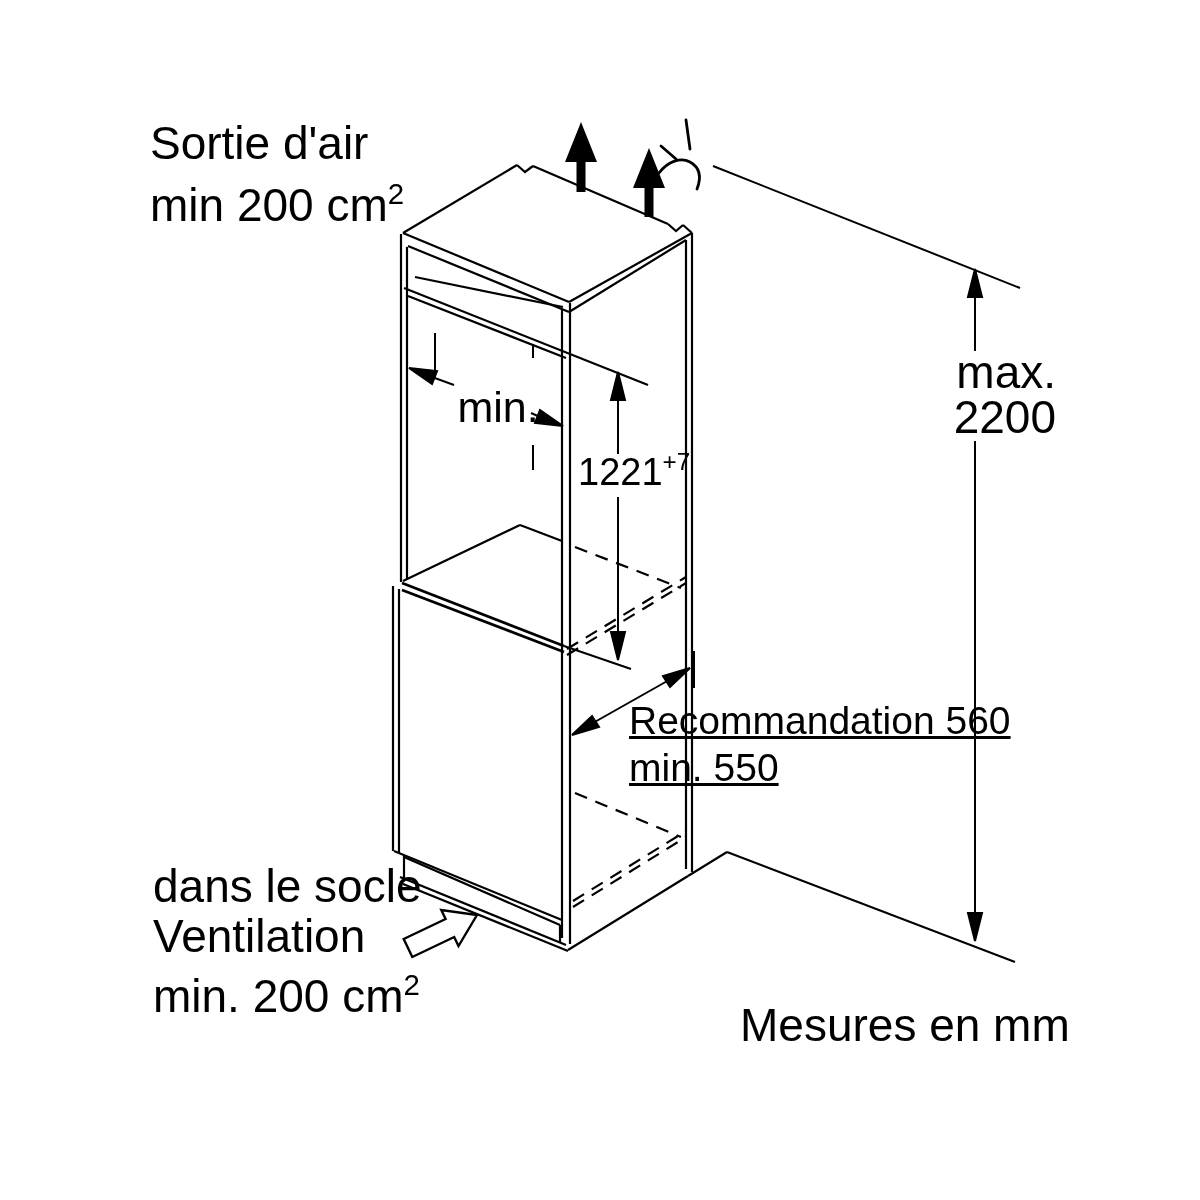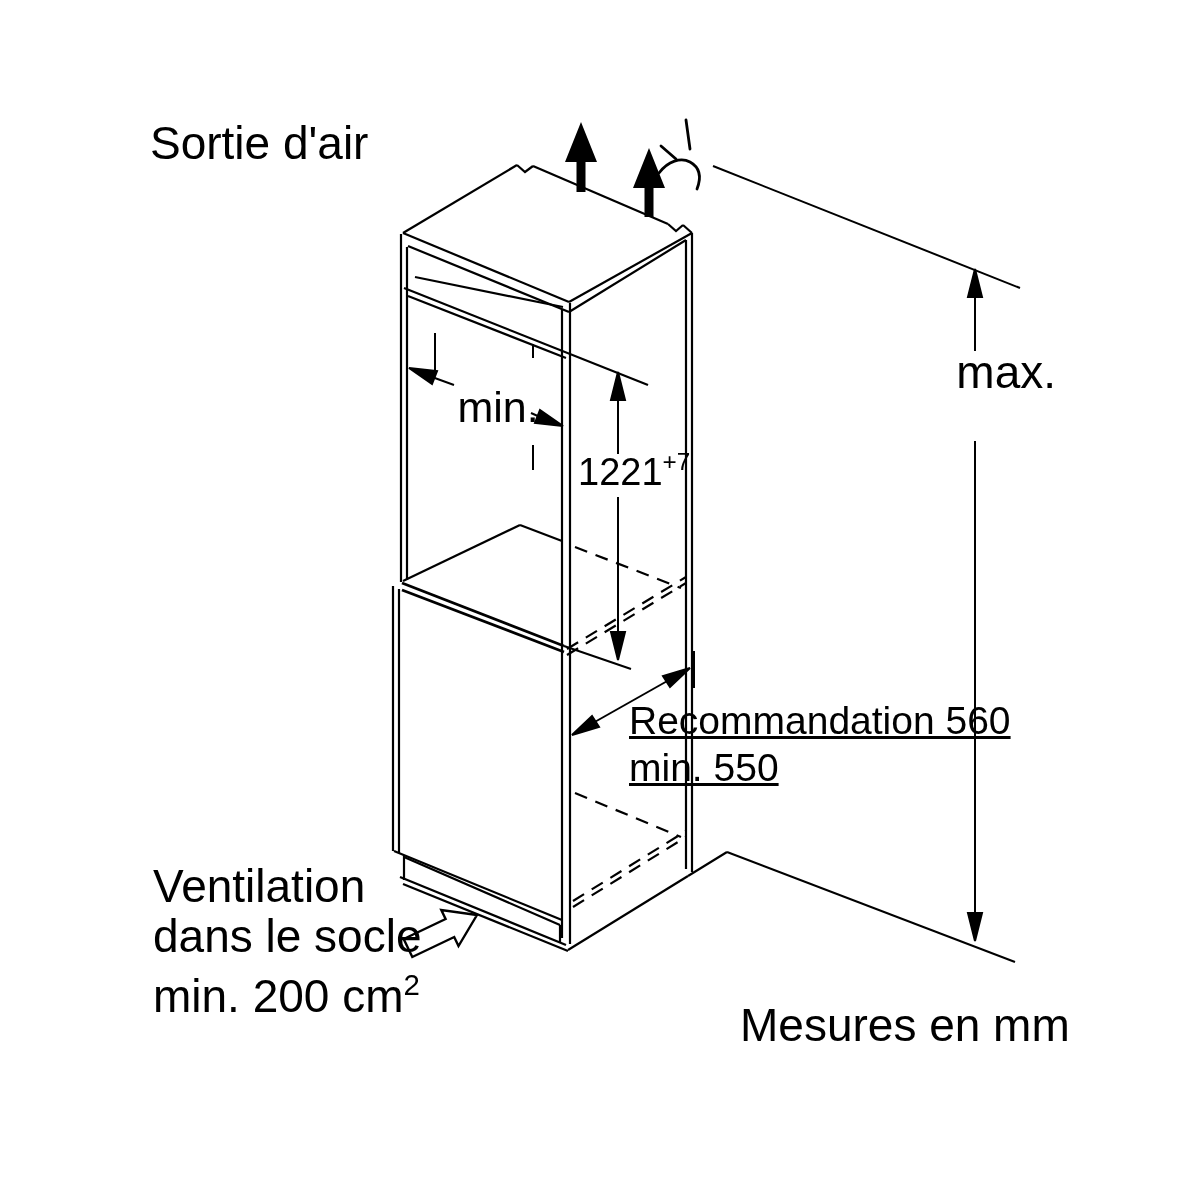--- a/index.html
+++ b/index.html
@@ -113,38 +113,40 @@
 
       <path d="M577,732 L685,671"></path>
       <polygon points="572,735 599,727 592,716" fill="#000"></polygon>
       <polygon points="690,668 670,687 663,676" fill="#000"></polygon>
       <path d="M694,651 L694,688"></path>
     </g>
   </svg>
 
   <div class="lbl air">
     <div>Sortie d'air</div>
+    <div><span>min 200 cm</span><sup>2</sup></div>
   </div>
 
   <div class="lbl niche-w">
     <div>min.</div>
   </div>
 
   <div class="lbl niche-h"><span>1221</span><sup>+7</sup></div>
 
   <div class="lbl maxh">
     <div>max.</div>
+    <div>2200</div>
   </div>
 
   <div class="lbl recom">
     <div>Recommandation 560</div>
     <div>min. 550</div>
   </div>
 
   <div class="lbl vent">
+    <div>dans le socle</div>
     <div>Ventilation</div>
-    <div>dans le socle</div>
     <div><span>min. 200 cm</span><sup>2</sup></div>
   </div>
 
   <div class="lbl units">Mesures en mm</div>
 
 </div>
 
 </body></html>

